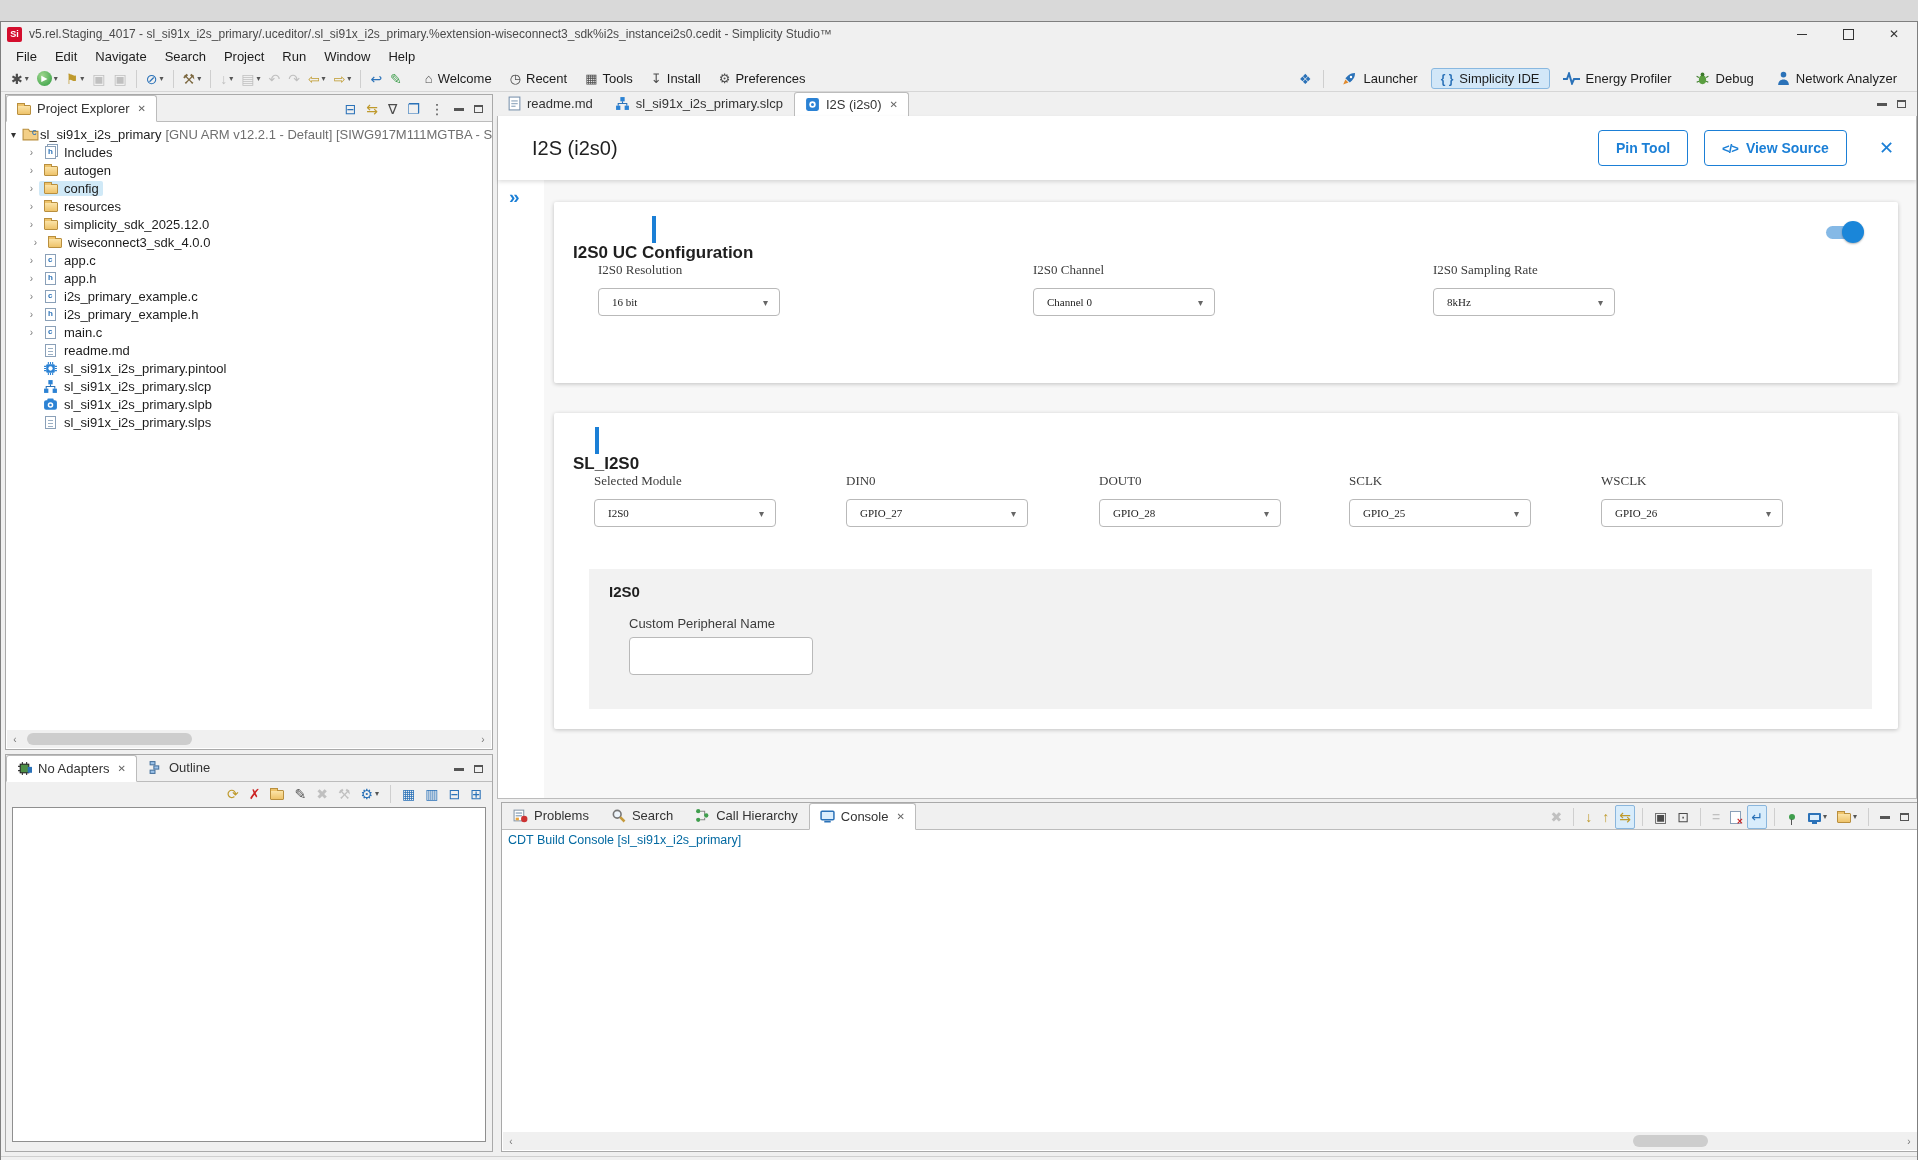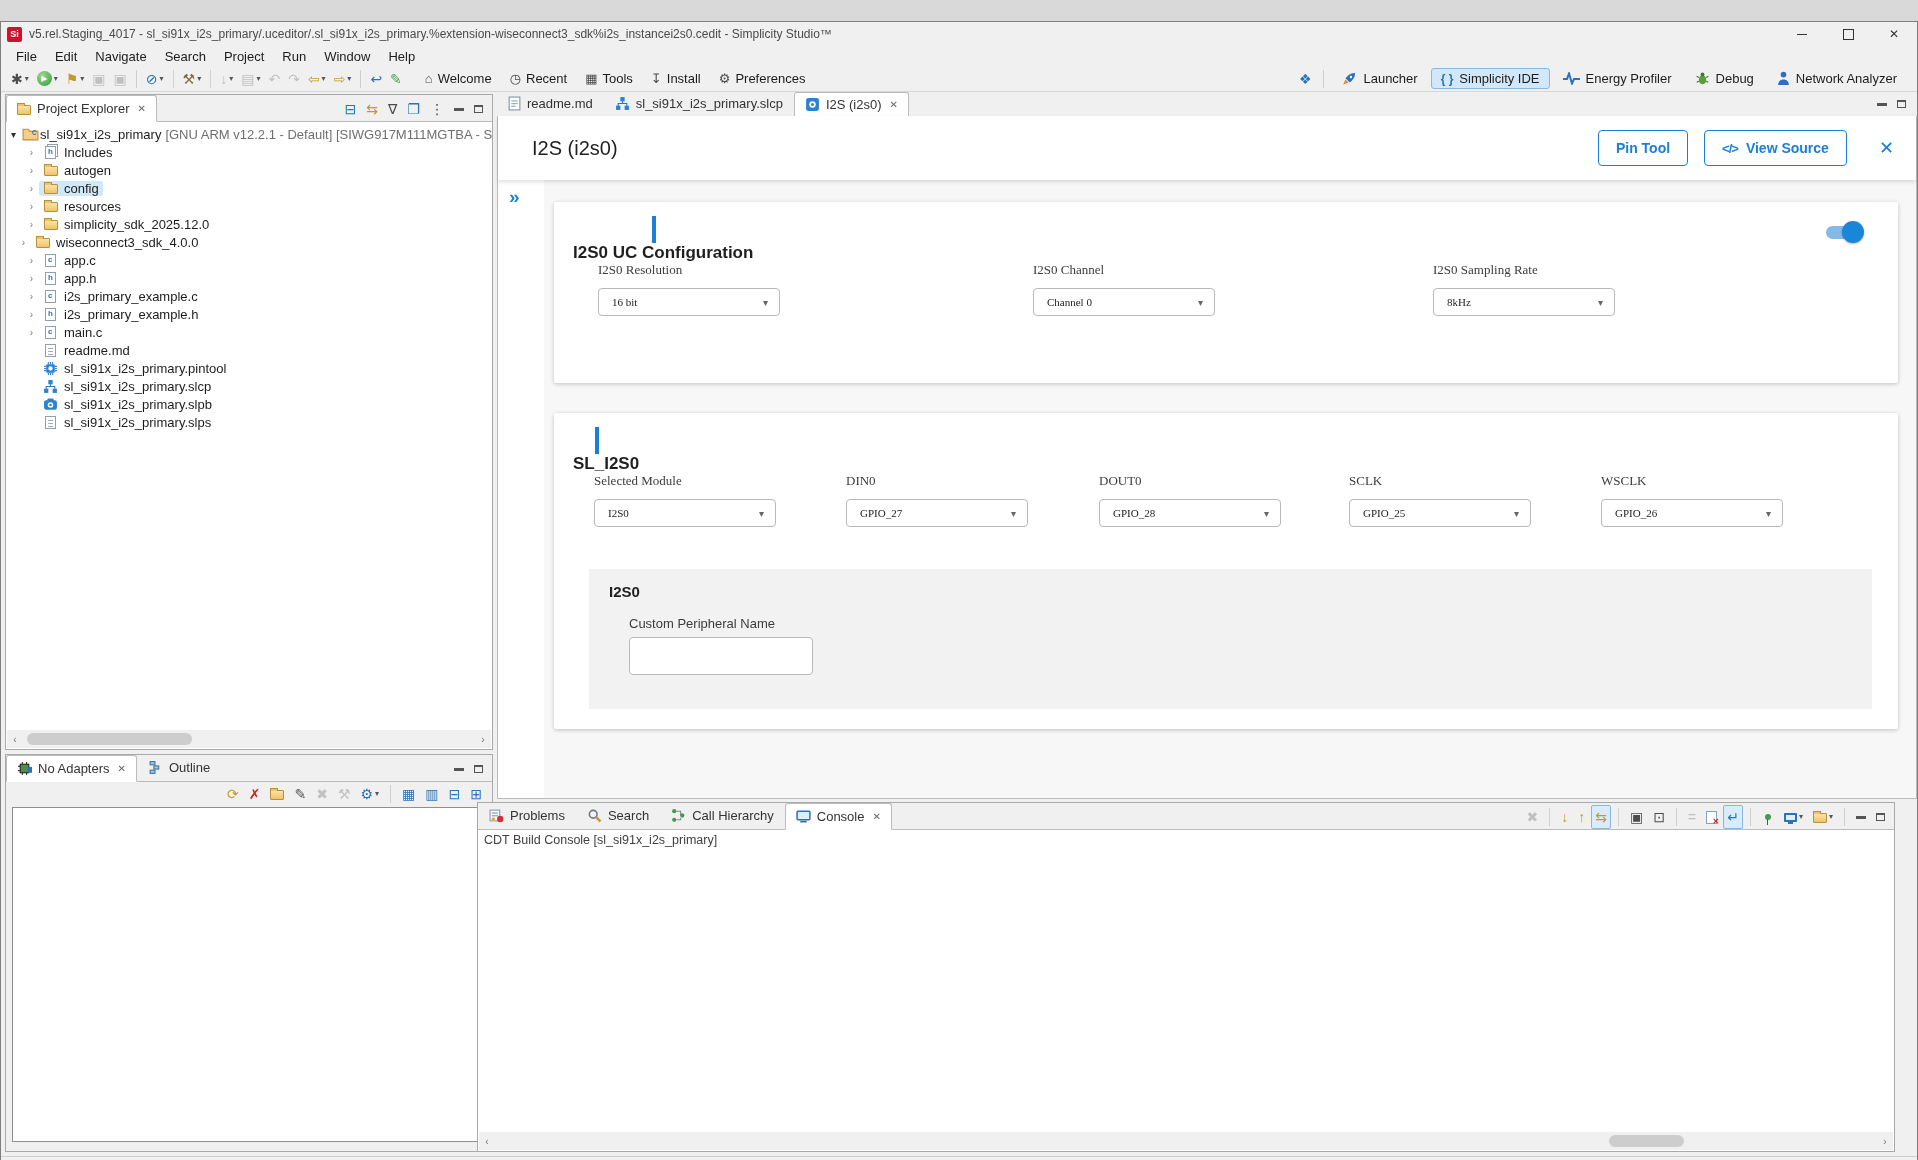--- a/index.html
+++ b/index.html
@@ -111,22 +111,22 @@
   .arrow{margin-left:auto;color:#666;font-size:10px;}
   .arrow::before{content:"▾";}
   .c1f0{left:44px}.c1f1{left:479px}.c1f2{left:879px}
   .c2f0{left:40px}.c2f1{left:292px}.c2f2{left:545px}.c2f3{left:795px}.c2f4{left:1047px}
   .subpanel{position:absolute;left:35px;right:26px;top:156px;height:140px;background:#f2f2f2;}
   .sub-title{position:absolute;left:20px;top:14px;font-size:15px;font-weight:bold;color:#1f1f1f;}
   .sub-label{position:absolute;left:40px;top:47px;font-size:13px;color:#3c3c3c;}
   .sub-input{position:absolute;left:40px;top:68px;width:184px;height:38px;border:1px solid #b9b9b9;border-radius:4px;
              background:#fff;box-sizing:border-box;padding:0 10px;font-family:"Liberation Sans",sans-serif;font-size:13px;}
   
-  #consolePanel{left:476px;top:780px;width:1418px;height:350px;}
-  .console-status{height:19px;background:#fff;font-size:12.5px;color:#404040;padding:3px 0 0 6px;}
+  #consolePanel{left:500px;top:780px;width:1418px;height:350px;}
+  .console-status{height:19px;background:#fff;font-size:12.5px;color:#0369a1;padding:3px 0 0 6px;}
   
   #adaptersPanel{left:4px;top:732px;width:488px;height:398px;background:#f0f0f0;}
   .mini-toolbar{height:24px;display:flex;align-items:center;justify-content:flex-end;gap:2px;padding-right:6px;background:#f0f0f0;}
   .adapters-content{position:absolute;left:6px;right:6px;top:52px;bottom:9px;background:#fff;border:1px solid #8f8f8f;}
   
   #statusbar{left:0;top:1134px;width:100%;height:24px;background:#f0f0f0;border-top:1px solid #cfcfcf;box-sizing:border-box;}
 </style>
 </head>
 <body>
 
@@ -372,21 +372,21 @@
         </div>
         <div class="trow" style="padding-left: 18px;">
           <span class="tchev col"></span>
           <span class="tsel">
             <span class="ticon">
               <span class="fold"></span>
             </span>
             <span>simplicity_sdk_2025.12.0</span>
           </span>
         </div>
-        <div class="trow" style="padding-left: 10px;">
+        <div class="trow" style="padding-left: 22px;">
           <span class="tchev col"></span>
           <span class="tsel">
             <span class="ticon">
               <span class="fold"></span>
             </span>
             <span>wiseconnect3_sdk_4.0.0</span>
           </span>
         </div>
         <div class="trow" style="padding-left: 18px;">
           <span class="tchev col"></span>

